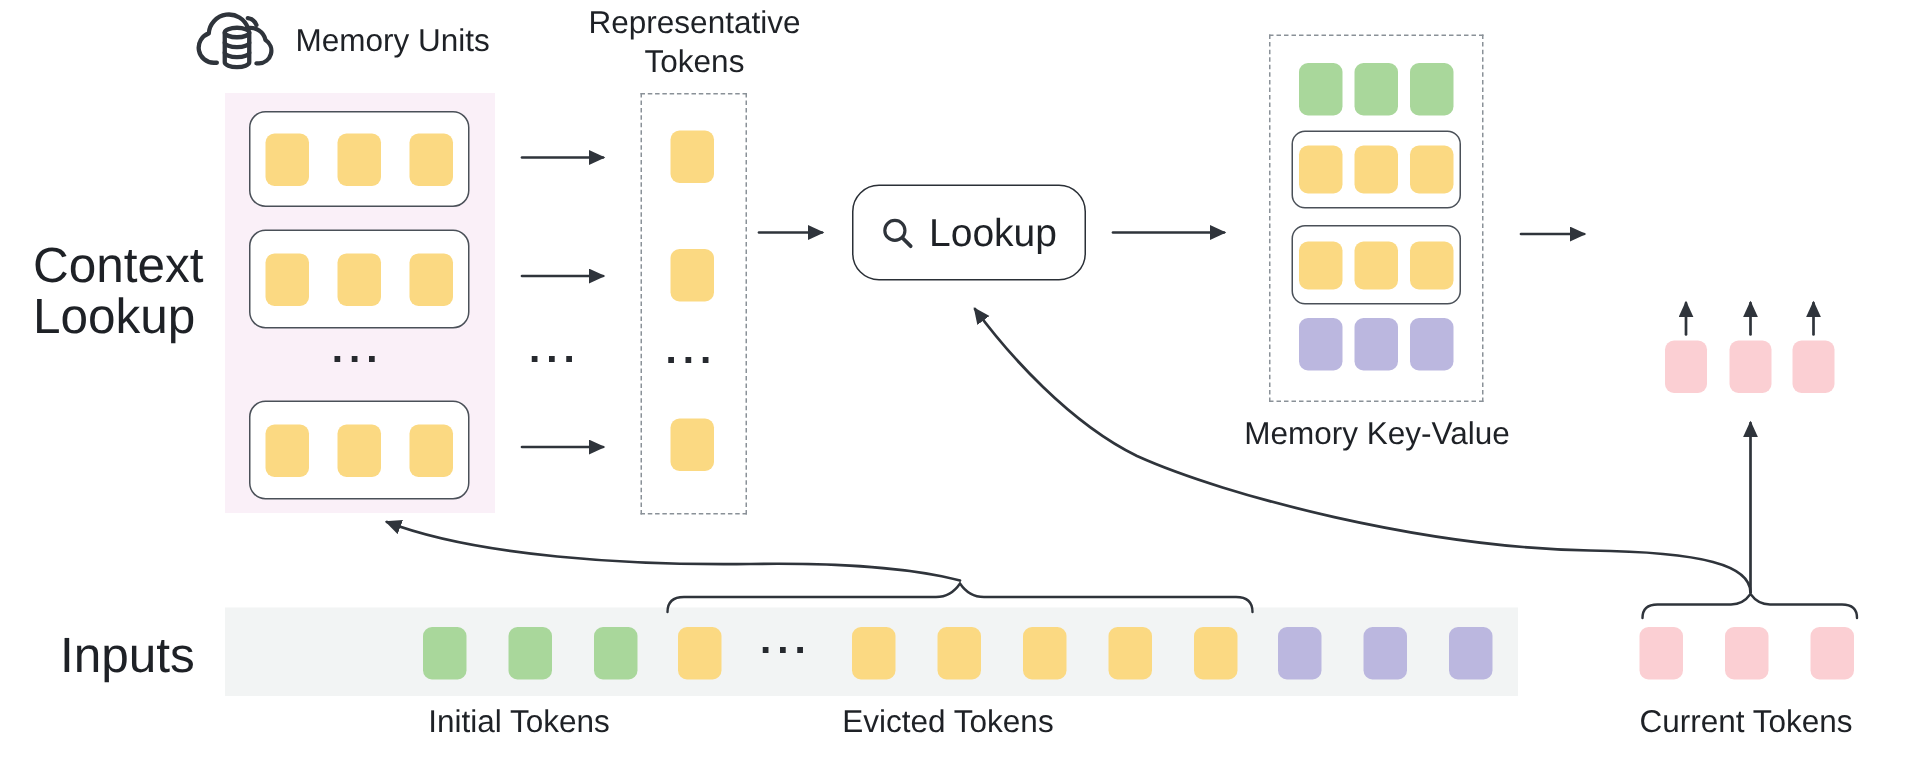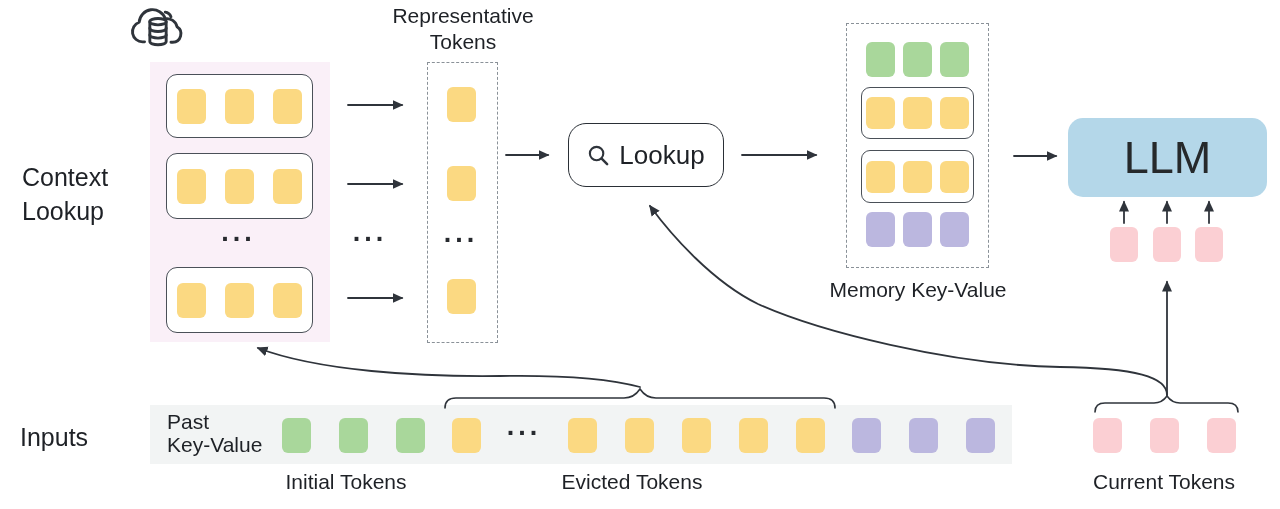--- a/index.html
+++ b/index.html
@@ -12,21 +12,21 @@
   svg.connectors path, svg.connectors line{stroke:var(--stroke);stroke-width:1.8;fill:none;stroke-linecap:round;}
   svg.connectors path.brace{stroke-width:1.6;}
   .row-box{left:166px;width:145px;background:#fff;border:1.3px solid #4a5058;border-radius:11px;
            display:flex;align-items:center;justify-content:center;gap:19px;}
   .tok{width:29px;height:35px;border-radius:6px;flex:0 0 auto;}
   .tok.sm{height:32px;width:29px;}
   .tok.llm-in{width:28px;}
   .dots{font-size:27px;font-weight:700;letter-spacing:4px;line-height:1;color:#26292e;text-align:center;}
   .hdr-label{font-size:21px;line-height:24px;}
   .rep-label{left:363px;top:3px;width:200px;text-align:center;font-size:21px;line-height:26px;}
-  .big-label{font-size:25px;line-height:34px;}
+  .big-label{font-size:33px;line-height:34px;}
   .rep-box{left:427px;top:62px;width:71px;height:281px;border:1.5px dashed #8a9198;box-sizing:border-box;}
   .rep-tok{position:absolute;left:19px;}
   .lookup{left:568px;top:123px;width:156px;height:64px;border:1.6px solid #2a2f36;border-radius:18px;
           display:flex;align-items:center;justify-content:center;gap:9px;background:#fff;box-sizing:border-box;}
   .lookup-text{font-size:26px;}
   .cache-box{left:846px;top:23px;width:143px;height:245px;border:1.5px dashed #8a9198;box-sizing:border-box;}
   .cache-row{position:absolute;display:flex;gap:8px;}
   .cache-white{position:absolute;left:14px;width:113px;background:#fff;border:1.2px solid #4a5058;border-radius:9px;
                display:flex;align-items:center;justify-content:center;gap:8px;box-sizing:border-box;}
   .cache-label{left:818px;top:279px;width:200px;text-align:center;font-size:21px;line-height:22px;}
@@ -71,20 +71,21 @@
   <svg class="abs cloud-icon" width="58" height="48" viewBox="0 0 60 50">
     <g style="stroke:var(--stroke)" stroke-width="3" fill="none" stroke-linecap="round" stroke-linejoin="round">
       <path d="M16 41.5 h-2 a10.5 10.5 0 0 1 -3.6 -20.4 a14 14 0 0 1 27.2 -3.7 a10.8 10.8 0 0 1 12.2 8.3 a8.8 8.8 0 0 1 -4.5 16.2 h-1.8"></path>
       <path d="M37.5 10.5 a7.5 7.5 0 0 1 6 4.8"></path>
       <path d="M21.5 20.5 V41.2 a8.5 3.3 0 0 0 17 0 V20.5" fill="#fff"></path>
       <ellipse cx="30" cy="20.5" rx="8.5" ry="3.3" fill="#fff"></ellipse>
       <path d="M21.5 27.4 a8.5 3.3 0 0 0 17 0"></path>
       <path d="M21.5 34.3 a8.5 3.3 0 0 0 17 0"></path>
     </g>
   </svg>
+  <div class="abs hdr-label" style="left:197px;top:16px;">Memory Units</div>
 
   <div class="abs rep-label">
     <div>Representative</div>
     <div>Tokens</div>
   </div>
 
   <div class="abs big-label" style="left:22px;top:160px;">
     <div>Context</div>
     <div>Lookup</div>
   </div>
@@ -150,32 +151,27 @@
     <div class="cache-row" style="left:19px;top:188px;">
         <div class="tok" style="background: rgb(187, 183, 223);"></div>
         <div class="tok" style="background: rgb(187, 183, 223);"></div>
         <div class="tok" style="background: rgb(187, 183, 223);"></div>
       </div>
   </div>
   <div class="abs cache-label">
     <div>Memory Key-Value</div>
   </div>
 
-  <div class="abs llm-box" style="background:var(--llm-blue);">LLM</div>
   <div class="abs tok-row" style="left:1110px;top:227px;gap:14.5px;">
       <div class="tok llm-in" style="background: rgb(251, 207, 211);"></div>
       <div class="tok llm-in" style="background: rgb(251, 207, 211);"></div>
       <div class="tok llm-in" style="background: rgb(251, 207, 211);"></div>
     </div>
 
-  <div class="abs big-label" style="left:20px;top:420px;">Inputs</div>
-  <div class="abs pastkv">
-    <div>Past</div>
-    <div>Key-Value</div>
-  </div>
+  <div class="abs big-label" style="left:40px;top:420px;">Inputs</div>
   <div class="abs tok-row" style="left:282px;top:418px;gap:28px;">
       <div class="tok" style="background: rgb(169, 215, 155);"></div>
       <div class="tok" style="background: rgb(169, 215, 155);"></div>
       <div class="tok" style="background: rgb(169, 215, 155);"></div>
     </div>
   <div class="abs tok-row" style="left:452px;top:418px;">
       <div class="tok" style="background: rgb(251, 217, 130);"></div>
     </div>
   <div class="abs dots" style="left:494px;top:413px;width:60px;">...</div>
   <div class="abs tok-row" style="left:568px;top:418px;gap:28px;">

